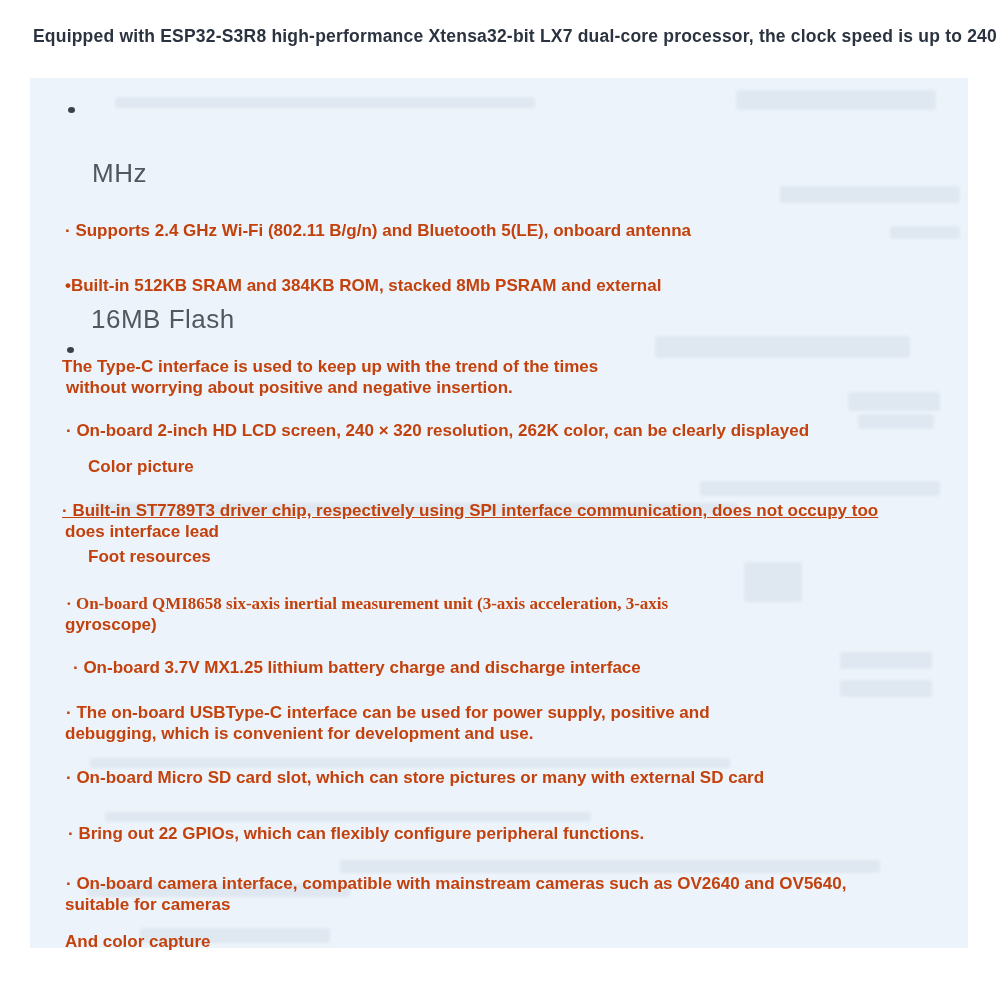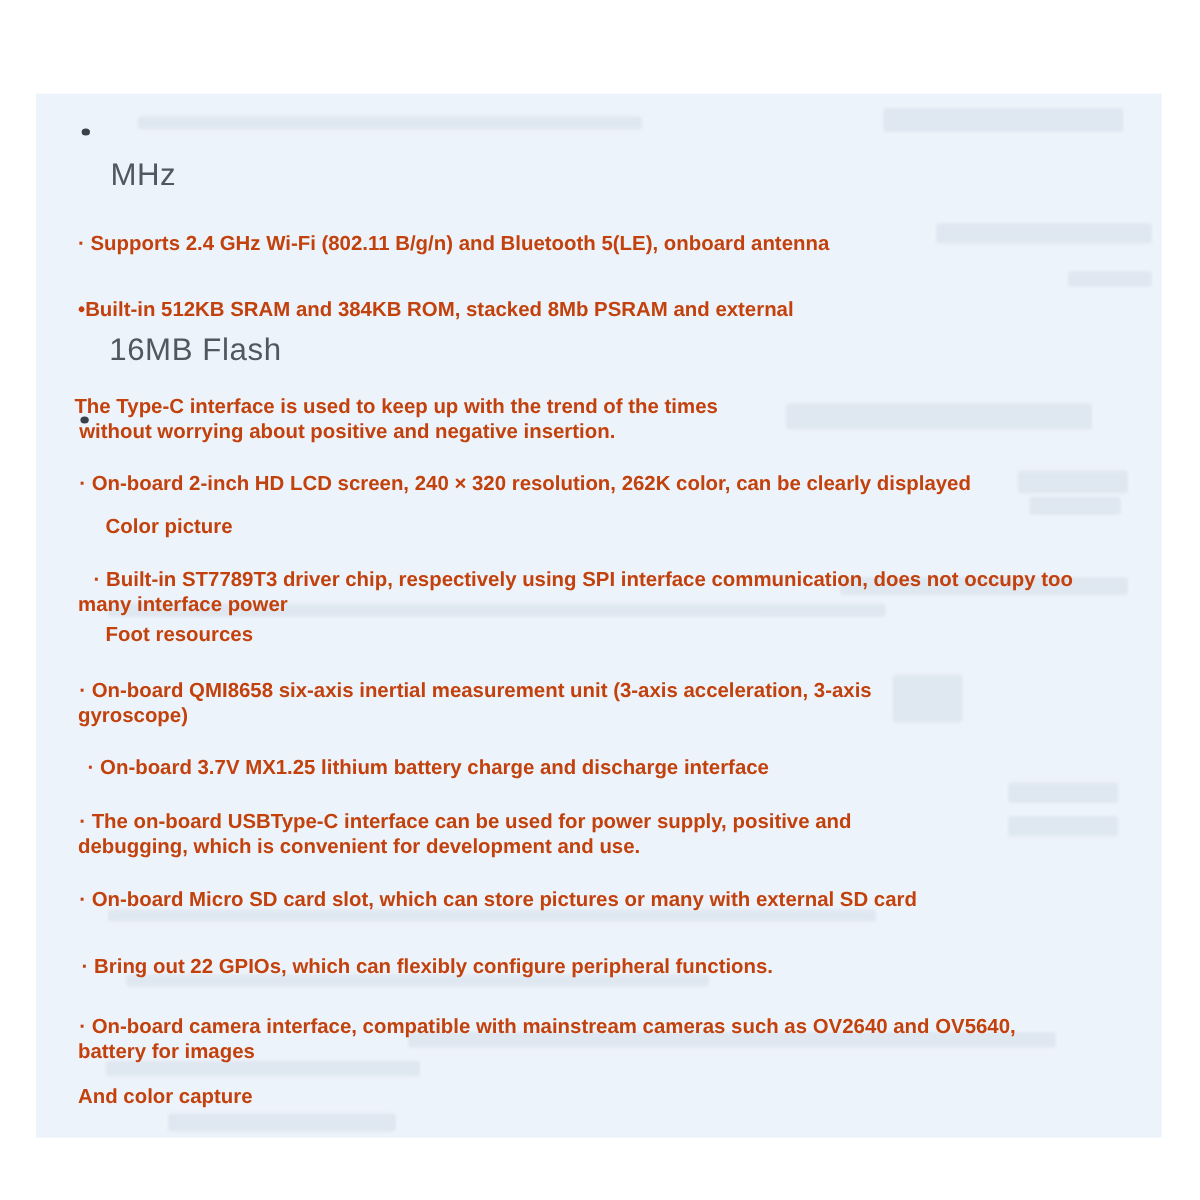--- a/index.html
+++ b/index.html
@@ -11,36 +11,37 @@
   .heading {
     position:absolute; left:33px; top:26px;
     font-size:17.5px; font-weight:bold; color:#2b3340;
     letter-spacing:0.2px; white-space:nowrap;
   }
   .panel {
     position:absolute; left:30px; top:78px;
     width:938px; height:870px;
     background:#edf3fa;
   }
-  .line { position:absolute; white-space:nowrap; line-height:21px; }
+  .line { position:absolute; white-space:nowrap; line-height:21px;margin-top:28px; }
   .line.bullet { font-size:17px; font-weight:bold; color:#c2410c; }
   .line.large  { font-size:26px; font-weight:normal; color:#4f575f; letter-spacing:0.5px; line-height:30px; }
   .dot {
     position:absolute; width:7px; height:6px;
     background:#3a4148; border-radius:50%;
   }
   .ghost {
     position:absolute; background:#dde5ef;
     border-radius:3px; filter:blur(1.5px); opacity:0.85;
   }
 </style>
 </head>
 <body>
 
 <div class="canvas">
+  <div class="heading">Equipped with ESP32-S3R8 high-performance Xtensa32-bit LX7 dual-core processor, the clock speed is up to 240</div>
 
   <div class="panel">
     <div id="ghost-layer">
         <div class="ghost" style="left: 85px; top: 19px; width: 420px; height: 11px;"></div>
         <div class="ghost" style="left: 706px; top: 12px; width: 200px; height: 20px;"></div>
         <div class="ghost" style="left: 750px; top: 108px; width: 180px; height: 17px;"></div>
         <div class="ghost" style="left: 860px; top: 148px; width: 70px; height: 13px;"></div>
         <div class="ghost" style="left: 625px; top: 258px; width: 255px; height: 22px;"></div>
         <div class="ghost" style="left: 818px; top: 314px; width: 92px; height: 19px;"></div>
         <div class="ghost" style="left: 828px; top: 336px; width: 76px; height: 15px;"></div>
@@ -61,28 +62,28 @@
       </div>
     <div id="line-layer">
         <div class="line large" style="left: 62px; top: 52px;">MHz</div>
         <div class="line bullet" style="left: 35px; top: 114px;">· Supports 2.4 GHz Wi-Fi (802.11 B/g/n) and Bluetooth 5(LE), onboard antenna</div>
         <div class="line bullet" style="left: 35px; top: 169px;">•Built-in 512KB SRAM and 384KB ROM, stacked 8Mb PSRAM and external</div>
         <div class="line large" style="left: 61px; top: 198px;">16MB Flash</div>
         <div class="line bullet" style="left: 32px; top: 250px;">The Type-C interface is used to keep up with the trend of the times</div>
         <div class="line bullet" style="left: 36px; top: 271px;">without worrying about positive and negative insertion.</div>
         <div class="line bullet" style="left: 36px; top: 314px;">· On-board 2-inch HD LCD screen, 240 × 320 resolution, 262K color, can be clearly displayed</div>
         <div class="line bullet" style="left: 58px; top: 350px;">Color picture</div>
-        <div class="line bullet" style="left: 48px; top: 394px;">· Built-in ST7789T3 driver chip, respectively using SPI interface communication, does not occupy too</div>
-        <div class="line bullet" style="left: 35px; top: 415px;">many interface power</div>
+        <div class="line bullet" style="left: 32px; top: 394px; text-decoration: underline;">· Built-in ST7789T3 driver chip, respectively using SPI interface communication, does not occupy too</div>
+        <div class="line bullet" style="left: 35px; top: 415px;">does interface lead</div>
         <div class="line bullet" style="left: 58px; top: 440px;">Foot resources</div>
-        <div class="line bullet" style="left: 36px; top: 487px;">· On-board QMI8658 six-axis inertial measurement unit (3-axis acceleration, 3-axis</div>
+        <div class="line bullet" style="left: 36px; top: 487px; font-family: Liberation Serif, serif;">· On-board QMI8658 six-axis inertial measurement unit (3-axis acceleration, 3-axis</div>
         <div class="line bullet" style="left: 35px; top: 508px;">gyroscope)</div>
         <div class="line bullet" style="left: 43px; top: 551px;">· On-board 3.7V MX1.25 lithium battery charge and discharge interface</div>
         <div class="line bullet" style="left: 36px; top: 596px;">· The on-board USBType-C interface can be used for power supply, positive and</div>
         <div class="line bullet" style="left: 35px; top: 617px;">debugging, which is convenient for development and use.</div>
         <div class="line bullet" style="left: 36px; top: 661px;">· On-board Micro SD card slot, which can store pictures or many with external SD card</div>
         <div class="line bullet" style="left: 38px; top: 717px;">· Bring out 22 GPIOs, which can flexibly configure peripheral functions.</div>
         <div class="line bullet" style="left: 36px; top: 767px;">· On-board camera interface, compatible with mainstream cameras such as OV2640 and OV5640,</div>
-        <div class="line bullet" style="left: 35px; top: 788px;">battery for images</div>
+        <div class="line bullet" style="left: 35px; top: 788px;">suitable for cameras</div>
         <div class="line bullet" style="left: 35px; top: 825px;">And color capture</div>
       </div>
   </div>
 </div>
 
 </body></html>

